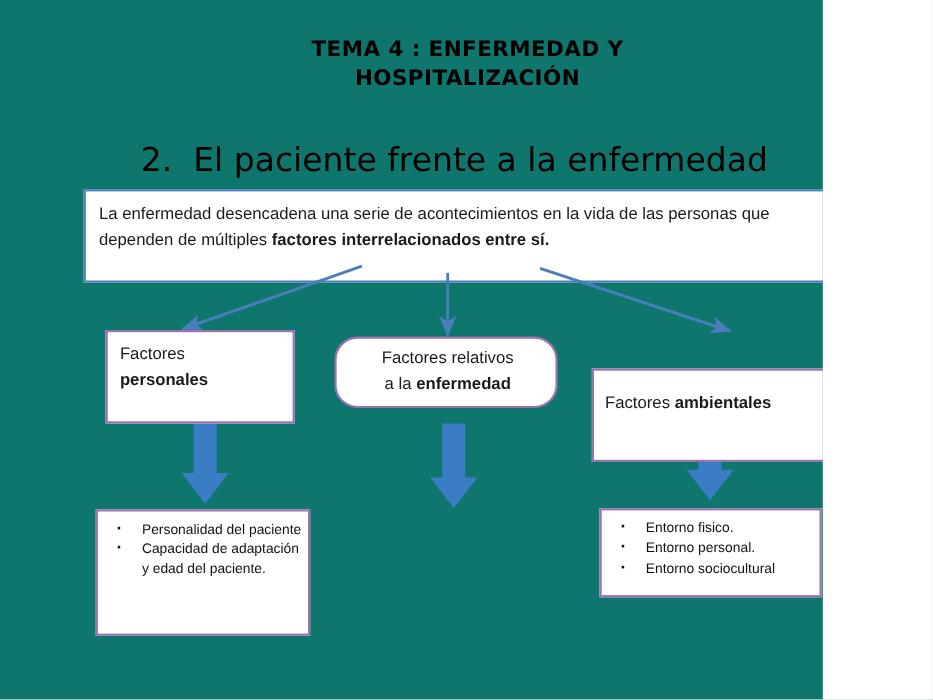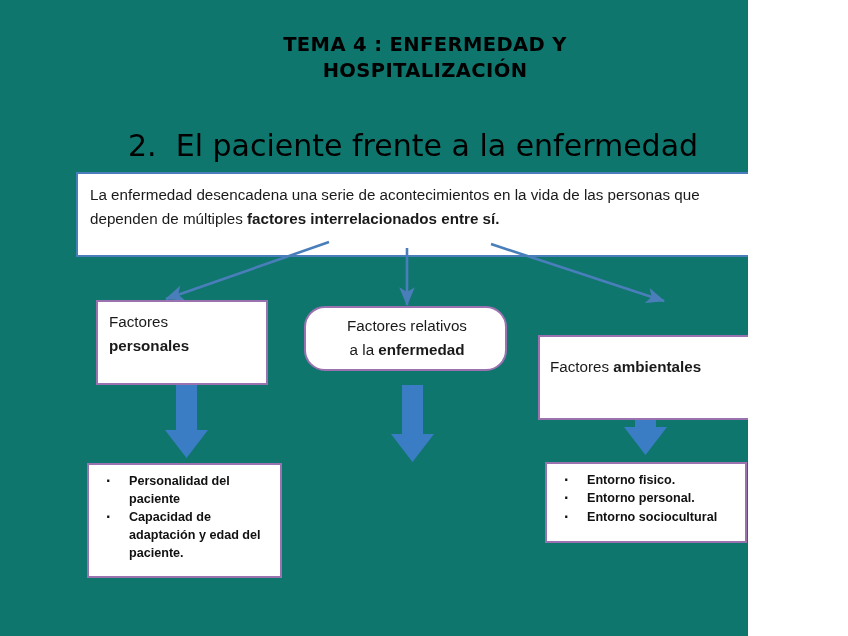--- a/index.html
+++ b/index.html
@@ -102,21 +102,21 @@
   .bullet-list {
     position: absolute;
     left: 8px;
     top: 8px;
     right: 4px;
     margin: 0;
     padding: 0;
     list-style: none;
     font-family: "Liberation Sans", sans-serif;
     font-size: 12.6px;
-    font-weight: bold;
+    font-weight: normal;
     line-height: 1.42;
     color: #111111;
   }
   .bullet-list li {
     position: relative;
     padding-left: 32px;
     margin: 0 0 0.5px 0;
   }
   .bullet-list li:before {
     content: "\00B7";

